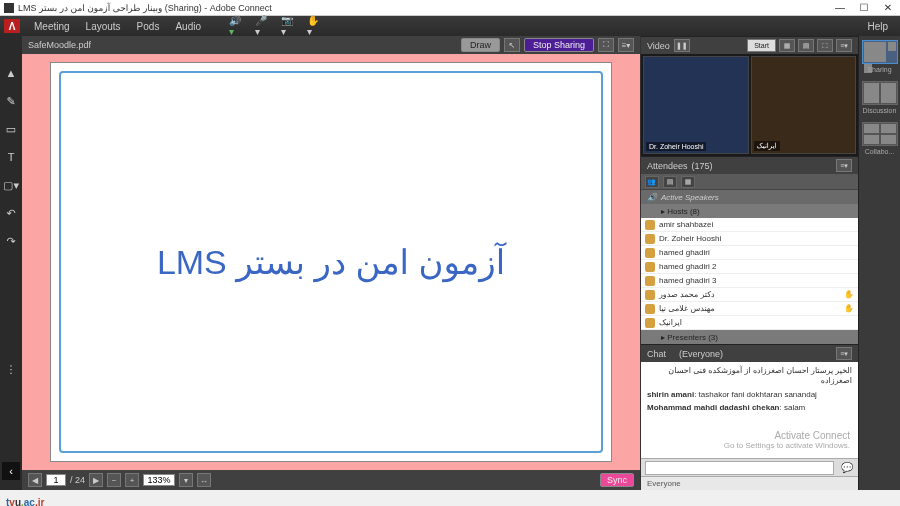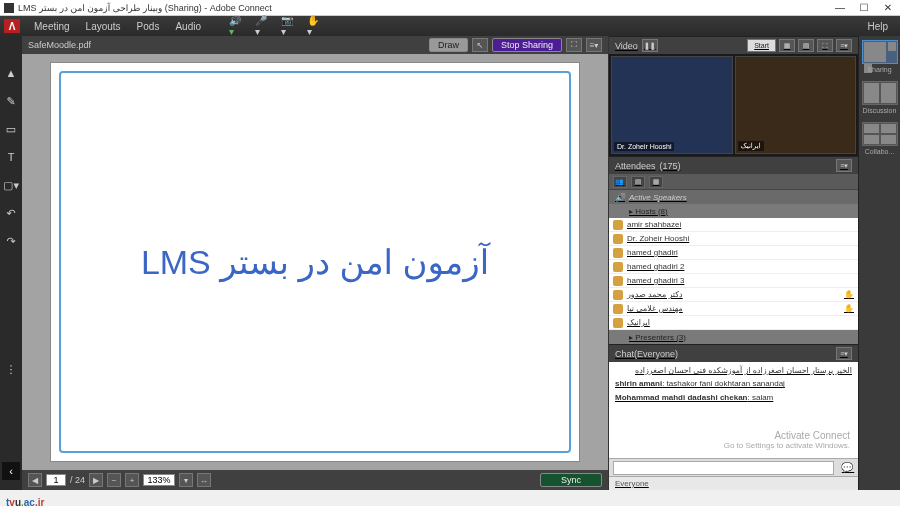--- a/index.html
+++ b/index.html
@@ -24,32 +24,32 @@
 .tool { width: 14px; height: 14px; display: flex; align-items: center; justify-content: center; cursor: pointer; }
 .chevron-back { margin-top: auto; margin-bottom: 10px; width: 18px; height: 18px; background: #111; display: flex; align-items: center; justify-content: center; font-size: 11px; color: #fff; }
 
 .share-area { flex: 1; display: flex; flex-direction: column; background: #555; }
 .share-header { height: 18px; background: #404040; display: flex; align-items: center; padding: 0 6px; color: #ccc; font-size: 9px; }
 .share-header .right { margin-left: auto; display: flex; gap: 4px; align-items: center; }
 .hdr-btn { background: #4c1d95; border: 1px solid #888; color: #eee; font-size: 9px; padding: 1px 8px; border-radius: 2px; cursor: pointer; }
 .draw-btn { background: #999; color: #222; }
 .hdr-icon { width: 16px; height: 14px; border: 1px solid #777; background: #555; display: flex; align-items: center; justify-content: center; font-size: 8px; color: #ccc; cursor: pointer; }
 
-.slide-canvas { flex: 1; background: #a3a3a3; display: flex; align-items: center; justify-content: flex-end; padding: 8px 28px; }
+.slide-canvas { flex: 1; background: #fca5a5; display: flex; align-items: center; justify-content: flex-end; padding: 8px 28px; }
 .slide { width: 100%; height: 100%; background: #fff; border: 1px solid #888; position: relative; display: flex; align-items: center; justify-content: center; }
 .slide-inner { position: absolute; inset: 8px; border: 2px solid #5aa0d8; border-radius: 4px; }
 .slide-title { font-size: 34px; color: #3a66c4; font-weight: 500; direction: rtl; }
 
 .share-footer { height: 20px; background: #404040; display: flex; align-items: center; padding: 0 6px; gap: 4px; color: #ccc; font-size: 9px; }
 .nav-btn { width: 14px; height: 14px; border: 1px solid #777; background: #555; display: flex; align-items: center; justify-content: center; font-size: 8px; cursor: pointer; }
 .page-input { width: 20px; height: 12px; background: #fff; color: #000; font-size: 9px; text-align: center; border: 1px solid #888; }
 .zoom-input { width: 32px; height: 12px; background: #fff; color: #000; font-size: 9px; text-align: center; border: 1px solid #888; }
-.sync-btn { margin-left: auto; background: #14532d; border: 1px solid #888; color: #eee; font-size: 9px; padding: 1px 20px; border-radius: 2px; cursor: pointer; }
-
-.right-col { width: 250px; background: #84cc16; display: flex; flex-direction: column; border-left: 1px solid #333; text-decoration: underline; }
+.sync-btn { margin-left: auto; background: #ec4899; border: 1px solid #888; color: #eee; font-size: 9px; padding: 1px 6px; border-radius: 2px; cursor: pointer; }
+
+.right-col { width: 218px; background: #84cc16; display: flex; flex-direction: column; border-left: 1px solid #333; }
 
 .pod-header { height: 18px; background: #404040; display: flex; align-items: center; padding: 0 6px; color: #ccc; font-size: 9px; border-top: 1px solid #222; }
 .pod-header .ph-right { margin-left: auto; display: flex; gap: 3px; align-items: center; }
 .ph-btn { width: 16px; height: 13px; border: 1px solid #777; background: #555; font-size: 7px; color: #ccc; display: flex; align-items: center; justify-content: center; cursor: pointer; }
 .start-btn { width: auto; padding: 0 6px; background: #ddd; color: #222; }
 
 .video-body { height: 102px; background: #1a1a1a; display: flex; gap: 2px; padding: 2px; }
 .webcam { flex: 1; background: #223355; position: relative; border: 1px solid #444; }
 .webcam2 { background: #3a2a1a; }
 .webcam-label { position: absolute; bottom: 2px; left: 2px; font-size: 7px; color: #fff; background: rgba(0,0,0,0.5); padding: 1px 3px; }
@@ -242,21 +242,21 @@
         <div class="att-row">
           <span class="att-person-icon"></span>
           <span>ایرانیک</span>
           <span class="att-status"></span>
         </div>
       </div>
     <div class="att-group">▸ Presenters (3)</div>
 
     <div class="pod-header">
       <span>Chat</span>
-      <span style="margin-left:0">(Everyone)</span>
+      <span style="margin-left:13px">(Everyone)</span>
       <div class="ph-right">
         <span class="ph-btn">≡▾</span>
       </div>
     </div>
     <div class="chat-body" id="chat-body">
       <div class="chat-line chat-rtl">الخیر پرستار احسان اصغرزاده از آموزشکده فنی احسان اصغرزاده</div>
         <div class="chat-line"><b>shirin amani</b>: tashakor fani dokhtaran sanandaj</div>
         <div class="chat-line"><b>Mohammad mahdi dadashi chekan</b>: salam</div>
         <div class="activate-win">
         <div>Activate Connect</div>

